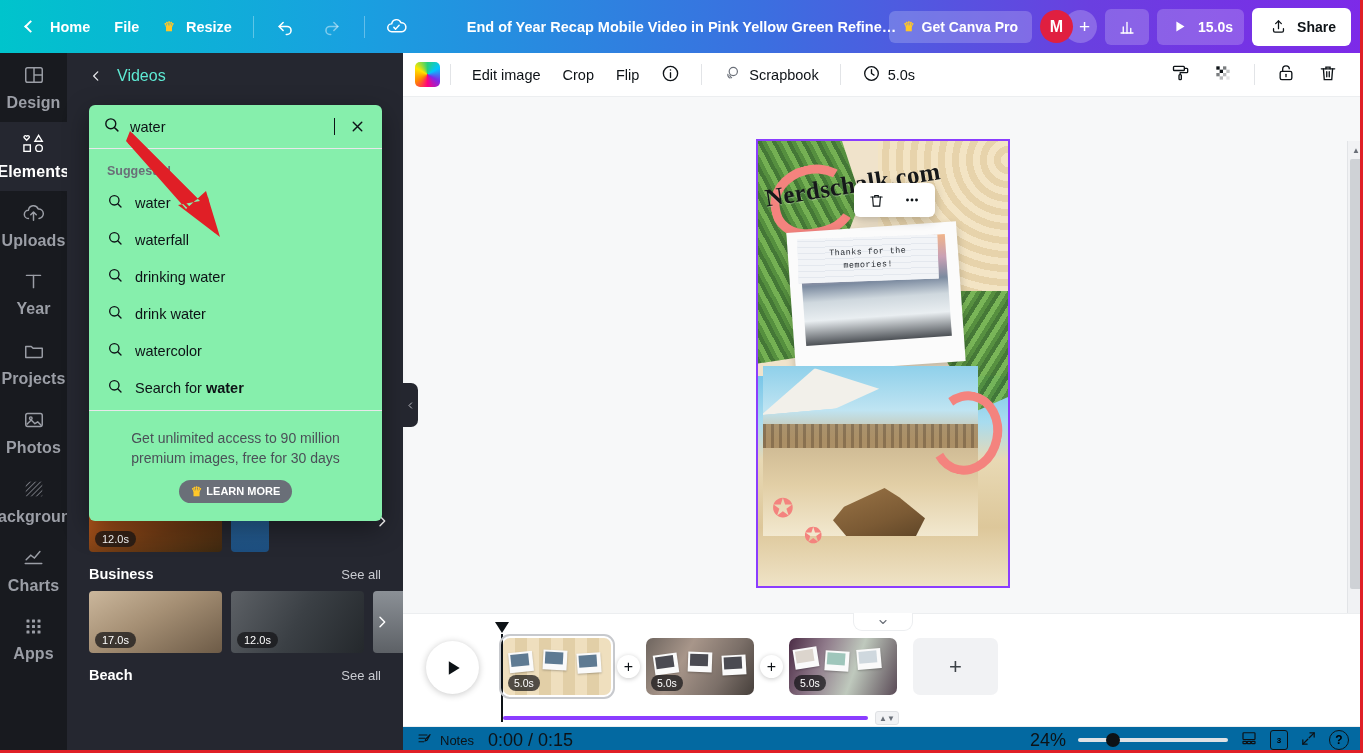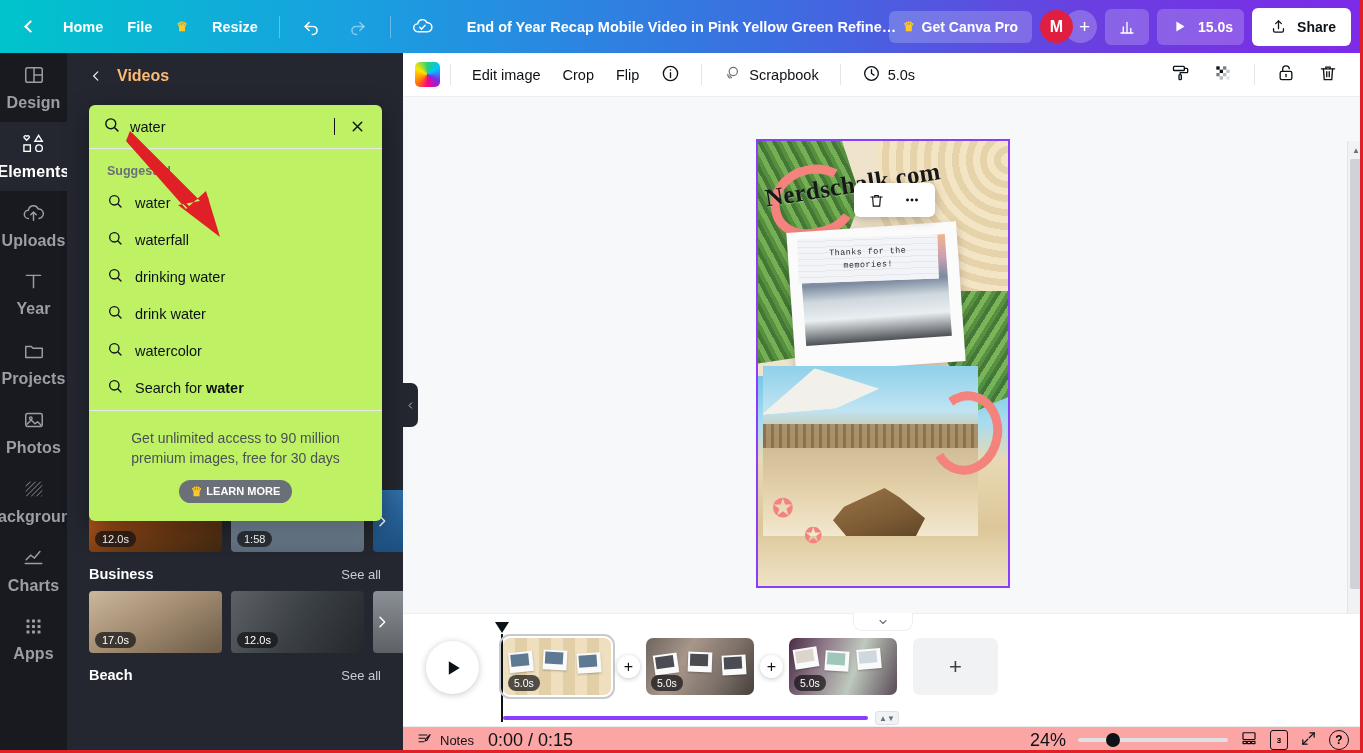--- a/index.html
+++ b/index.html
@@ -11,21 +11,21 @@
   #app { position: relative; width: 1363px; height: 753px; }
 
   
   .topbar {
     position: absolute; top: 0; left: 0; width: 1363px; height: 53px;
     background: linear-gradient(90deg,#00c4cc 0%,#19a0e0 26%,#3b6fe0 56%,#6a3fe0 80%,#7d2ae8 100%);
     display: flex; align-items: center; color: #fff;
   }
   .tb-left { display: flex; align-items: center; gap: 0; padding-left: 14px; }
   .tb-btn {
-    display: flex; align-items: center; gap: 24px;
+    display: flex; align-items: center; gap: 11px;
     padding: 7px 12px; border-radius: 6px; cursor: pointer;
     font-size: 14.5px; font-weight: bold; color: #fff; white-space: nowrap;
   }
   .tb-sep { width: 1px; height: 22px; background: rgba(255,255,255,.32); margin: 0 9px; }
   .chev-left { display:inline-block; width:9px; height:9px; border-left:2px solid #fff; border-bottom:2px solid #fff; transform: rotate(45deg); margin-right:4px;}
   .crown { font-size: 13px; color: #ffc728; }
   .ico-sq { width: 22px; height: 22px; display: flex; align-items: center; justify-content: center; }
   .ico-sq svg { display:block; }
   .title {
     position: absolute; left: 0; right: 0; text-align: center;
@@ -89,21 +89,21 @@
   
   .panel {
     position: absolute; top: 53px; left: 67px; width: 336px; height: 700px;
     background: #252730; overflow: hidden;
   }
   .panel-head {
     display: flex; align-items: center; gap: 14px;
     padding: 14px 20px 10px 22px; color: #fff;
   }
   .panel-back { cursor: pointer; display:flex; }
-  .panel-title { font-size: 16px; font-weight: bold; color: #fdba74; }
+  .panel-title { font-size: 16px; font-weight: normal; color: #5eead4; }
 
   .panel-body { position: relative; padding: 0 22px; }
   .rowlabel {
     display:flex; align-items:center; justify-content:space-between;
     color:#fff; margin: 14px 0 9px 0;
   }
   .rowlabel .cat { font-size: 14.5px; font-weight: bold; }
   .rowlabel .see { font-size: 13px; color:#c9cbd1; cursor:pointer; }
   .thumbrow { display:flex; gap: 9px; position: relative; }
   .thumb {
@@ -126,21 +126,21 @@
   .art-forest { background: linear-gradient(160deg,#d8701e 0%,#a9521a 35%,#6d3a14 65%,#3c2810 100%); }
   .art-sky    { background: linear-gradient(180deg,#9fb4c4 0%,#7f94a6 45%,#5a6a78 100%); }
   .art-blue   { background: linear-gradient(180deg,#2f6fa8 0%,#1d4f80 100%); }
   .art-desk   { background: linear-gradient(150deg,#cbb79c 0%,#a58f74 45%,#6d5b47 100%); }
   .art-office { background: linear-gradient(120deg,#5d6166 0%,#3b4045 50%,#24282c 100%); }
   .art-grey   { background: linear-gradient(180deg,#8b9096 0%,#5d6166 100%); }
 
   
   .searchwrap {
     position: absolute; top: 105px; left: 89px; width: 293px;
-    background: #bef264; border-radius: 6px; box-shadow: 0 8px 26px rgba(0,0,0,.38);
+    background: #86efac; border-radius: 6px; box-shadow: 0 8px 26px rgba(0,0,0,.38);
     overflow: hidden; z-index: 20;
   }
   .searchbar {
     display: flex; align-items: center; gap: 10px; height: 44px;
     padding: 0 12px 0 14px; border-bottom: 1px solid #e7e8ea;
   }
   .search-input {
     flex: 1; border: none; outline: none; font-size: 14.5px;
     color: #0d1216; font-family: "Liberation Sans", sans-serif; background: transparent;
   }
@@ -361,21 +361,21 @@
   .handle-grip {
     position:absolute; left:472px; bottom:1px; width:24px; height:14px;
     background:#f1f2f4; border:1px solid #dfe1e4; border-radius:3px;
     display:flex; align-items:center; justify-content:center; cursor:pointer;
     color:#6a6f78; font-size:8px;
   }
 
   
   .bottombar {
     position:absolute; left:0; bottom:0; width:960px; height:27px;
-    background:#fca5a5; border-top:1px solid #eceef0;
+    background:#0369a1; border-top:1px solid #eceef0;
     display:flex; align-items:center; padding:0 14px; gap:14px;text-align:center;
   }
   .bb-item { display:flex; align-items:center; gap:7px; font-size:13px; color:#0d1216; cursor:pointer; }
   .bb-static { font-size:18px; color:#0d1216; }
   .bb-right { margin-left:auto; display:flex; align-items:center; gap:12px; }
   .zoom-slider { position:relative; width:150px; height:4px; background:#dfe1e4; border-radius:2px; cursor:pointer; }
   .zoom-knob { position:absolute; left:28px; top:-5px; width:14px; height:14px; border-radius:50%; background:#0d1216; }
   .page-badge {
     position:relative; width:18px; height:20px; border:1.6px solid #0d1216; border-radius:3px;
     display:flex; align-items:center; justify-content:center;
@@ -586,23 +586,20 @@
           </svg>
       </span>
       <span class="panel-title">Videos</span>
     </div>
 
     <div class="panel-body" style="margin-top:395px">
 
       <div class="thumbrow">
         <div class="thumb art-forest">
           <span class="dur">12.0s</span>
-        </div>
-        <div class="thumb art-sky">
-          <span class="dur">1:58</span>
         </div>
         <div class="thumb partial art-blue"></div>
         <div class="rowarrow">
           <svg width="16" height="16" viewBox="0 0 24 24" fill="none" stroke="#fff" stroke-width="2.2" stroke-linecap="round" stroke-linejoin="round">
               <path d="M9 5l7 7-7 7"></path>
             </svg>
         </div>
       </div>
 
       <div class="rowlabel">

